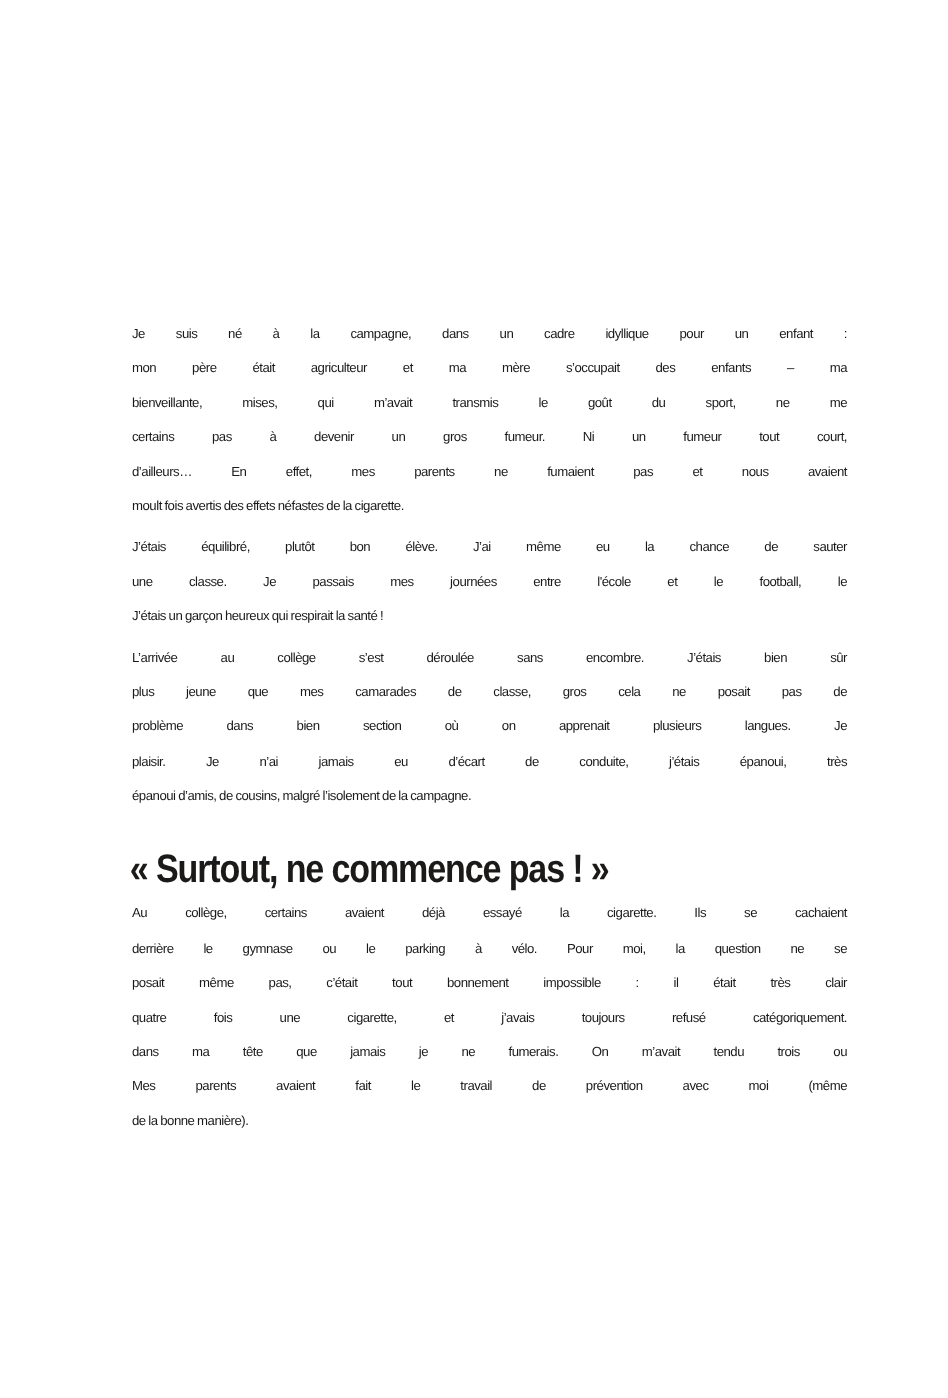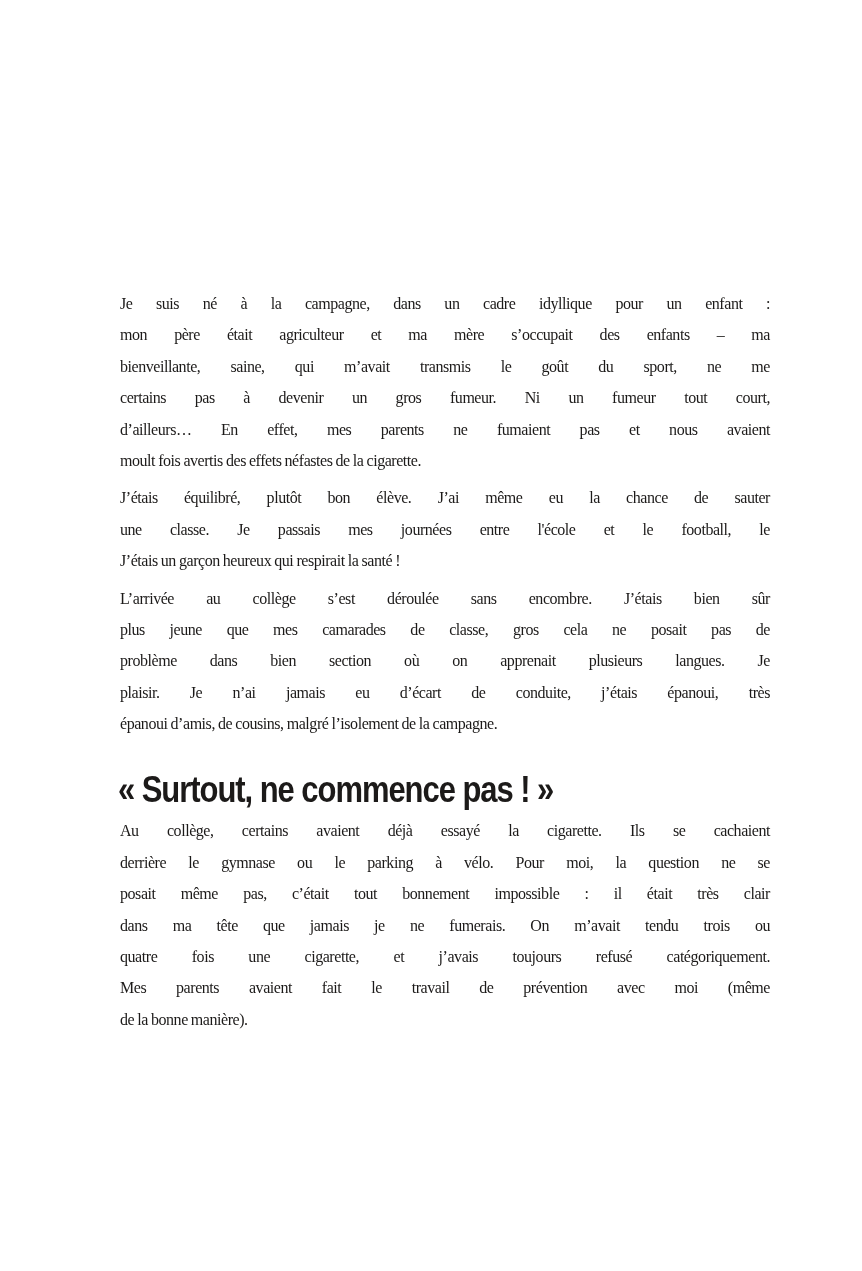--- a/index.html
+++ b/index.html
@@ -15,22 +15,22 @@
       color: #1c1a19;
     }
     .page {
       position: absolute;
       left: 120px;
       top: 288px;
       width: 650px;
     }
     .para {
       margin: 0 0 6px 0;
-      font-family: Liberation Serif, serif;
-      font-size: 16px;
+      font-family: Liberation Sans, sans-serif;
+      font-size: 12px;
       line-height: 31.4px;
       letter-spacing: -0.45px;
       word-spacing: -0.5px;
     }
     .line {
       display: block;
       text-align: justify;
       text-align-last: justify;
       white-space: nowrap;
       height: 31.4px;
@@ -53,21 +53,21 @@
     }
   </style>
 </head>
 <body>
 
 <div class="page">
 
   <p class="para">
     <span class="line">Je suis né à la campagne, dans un cadre idyllique pour un enfant :</span>
     <span class="line">mon père était agriculteur et ma mère s’occupait des enfants – ma</span>
-    <span class="line">bienveillante, saine, qui m’avait transmis le goût du sport, ne me</span>
+    <span class="line">bienveillante, mises, qui m’avait transmis le goût du sport, ne me</span>
     <span class="line">certains pas à devenir un gros fumeur. Ni un fumeur tout court,</span>
     <span class="line">d’ailleurs… En effet, mes parents ne fumaient pas et nous avaient</span>
     <span class="line last">moult fois avertis des effets néfastes de la cigarette.</span>
   </p>
 
   <p class="para">
     <span class="line">J’étais équilibré, plutôt bon élève. J’ai même eu la chance de sauter</span>
     <span class="line">une classe. Je passais mes journées entre l'école et le football, le</span>
     <span class="line last">J’étais un garçon heureux qui respirait la santé !</span>
   </p>
@@ -79,19 +79,19 @@
     <span class="line">plaisir. Je n’ai jamais eu d’écart de conduite, j’étais épanoui, très</span>
     <span class="line last">épanoui d’amis, de cousins, malgré l’isolement de la campagne.</span>
   </p>
 
   <h2 class="heading">« Surtout, ne commence pas ! »</h2>
 
   <p class="para">
     <span class="line">Au collège, certains avaient déjà essayé la cigarette. Ils se cachaient</span>
     <span class="line">derrière le gymnase ou le parking à vélo. Pour moi, la question ne se</span>
     <span class="line">posait même pas, c’était tout bonnement impossible : il était très clair</span>
+    <span class="line">quatre fois une cigarette, et j’avais toujours refusé catégoriquement.</span>
     <span class="line">dans ma tête que jamais je ne fumerais. On m’avait tendu trois ou</span>
-    <span class="line">quatre fois une cigarette, et j’avais toujours refusé catégoriquement.</span>
     <span class="line">Mes parents avaient fait le travail de prévention avec moi (même</span>
     <span class="line last">de la bonne manière).</span>
   </p>
 
 </div>
 
 </body></html>

